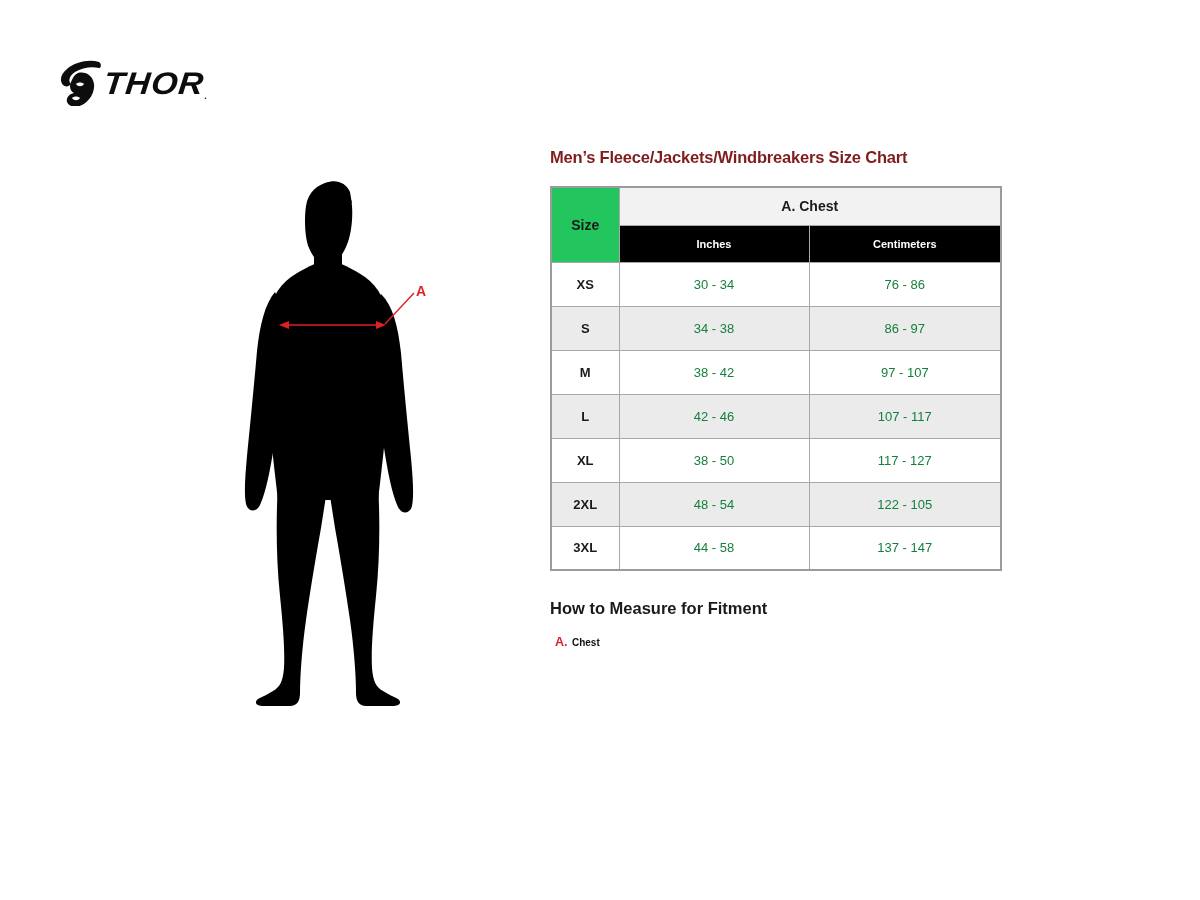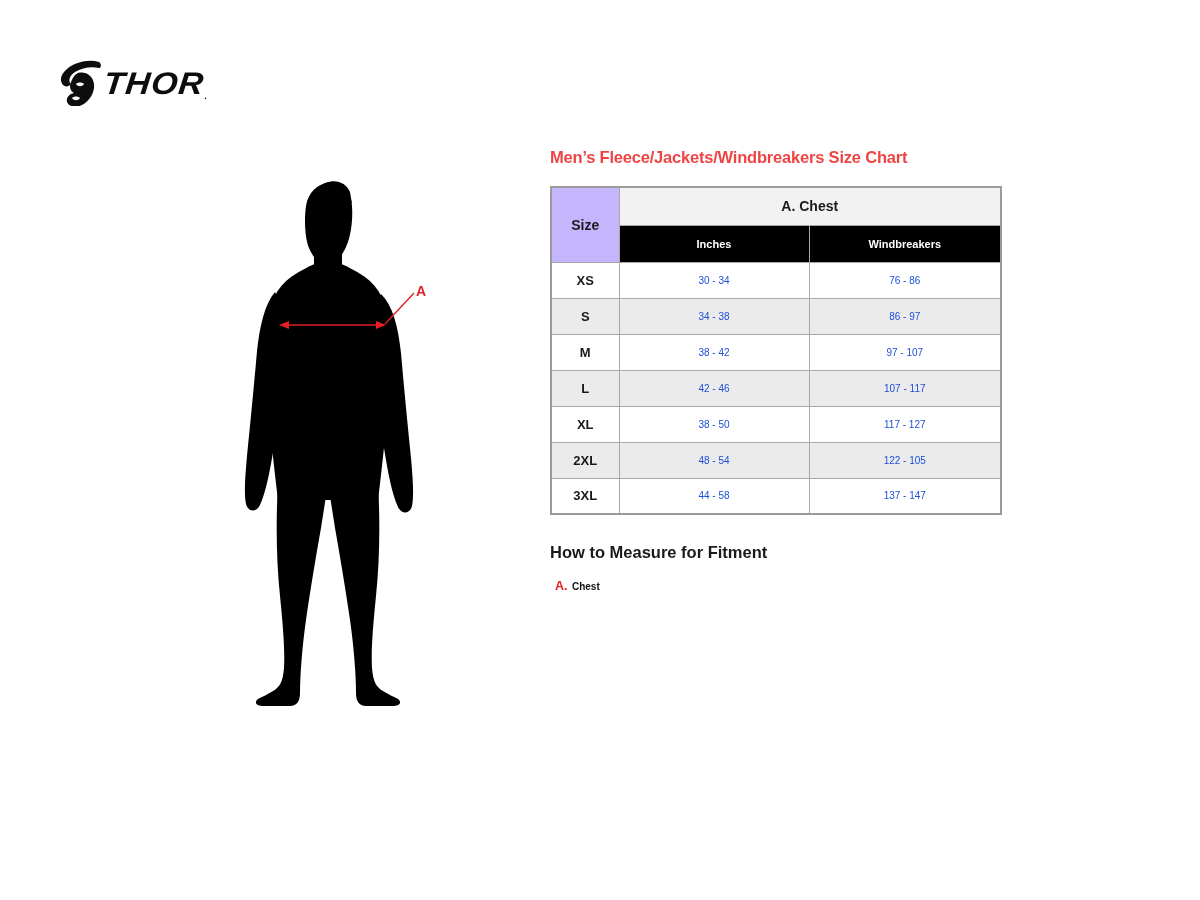--- a/index.html
+++ b/index.html
@@ -28,46 +28,46 @@
     line-height: 1;
   }
   .logo-tm { font-size: 9px; font-weight: bold; color:#0d0d0d; align-self: flex-end; margin-bottom: 5px; }
 
   
   .figure-wrap { position: absolute; left: 228px; top: 146px; width: 240px; height: 566px; }
 
   
   .right-col { position: absolute; left: 550px; top: 148px; width: 450px; }
   .chart-title {
-    font-size: 16.5px; font-weight: bold; color: #ef4444;
+    font-size: 16.5px; font-weight: bold; color: #7f1d1d;
     letter-spacing: -0.2px;
     margin-bottom: 19px;
   }
   table.size-table {
     width: 450px; table-layout: fixed;
     border-collapse: collapse;
     border: 2px solid #9b9b9b;
   }
   table.size-table th, table.size-table td {
     border: 1px solid #a8a8a8;
     text-align: center; vertical-align: middle;
   }
   col.c-size { width: 68px; }
   col.c-in   { width: 190px; }
   col.c-cm   { width: 192px; }
-  th.h-size { background: #c4b5fd; font-size: 14px; font-weight: bold; }
+  th.h-size { background: #22c55e; font-size: 14px; font-weight: bold; }
   th.h-group { background: #f2f2f2; font-size: 14px; font-weight: bold; height: 38px; }
   th.h-bar {
     background: #000; color: #fff;
     font-size: 11px; font-weight: bold;
     height: 17px; padding: 12px;
   }
   tbody th.size-cell { font-size: 13px; font-weight: bold; }
-  tbody td { font-size: 10px; font-weight: normal; color: #1d4ed8; }
-  tbody tr { height: 36px; }
+  tbody td { font-size: 13px; font-weight: normal; color: #15803d; }
+  tbody tr { height: 44px; }
   tbody tr:nth-child(even) { background: #ebebeb; }
   tbody tr:nth-child(odd) { background: #ffffff; }
 
   .howto { margin-top: 28px; }
   .howto-title { font-size: 16.5px; font-weight: bold; color: #1a1a1a; }
   .measure-item { margin-top: 14px; padding-left: 5px; }
   .measure-key { color: #e01f26; font-weight: bold; font-size: 12.5px; }
   .measure-name { color: #111; font-weight: bold; font-size: 10px; }
   .measure-desc { font-size: 13px; color: #222; margin-top: 3px; }
 
@@ -134,21 +134,21 @@
           <col class="c-in">
           <col class="c-cm">
         </colgroup>
       <thead>
         <tr>
           <th class="h-size" rowspan="2">Size</th>
           <th class="h-group" colspan="2">A. Chest</th>
         </tr>
         <tr>
           <th class="h-bar">Inches</th>
-          <th class="h-bar">Windbreakers</th>
+          <th class="h-bar">Centimeters</th>
         </tr>
       </thead>
       <tbody>
         <tr>
           <th class="size-cell">XS</th>
           <td>30 - 34</td>
           <td>76 - 86</td>
         </tr>
         <tr>
           <th class="size-cell">S</th>

